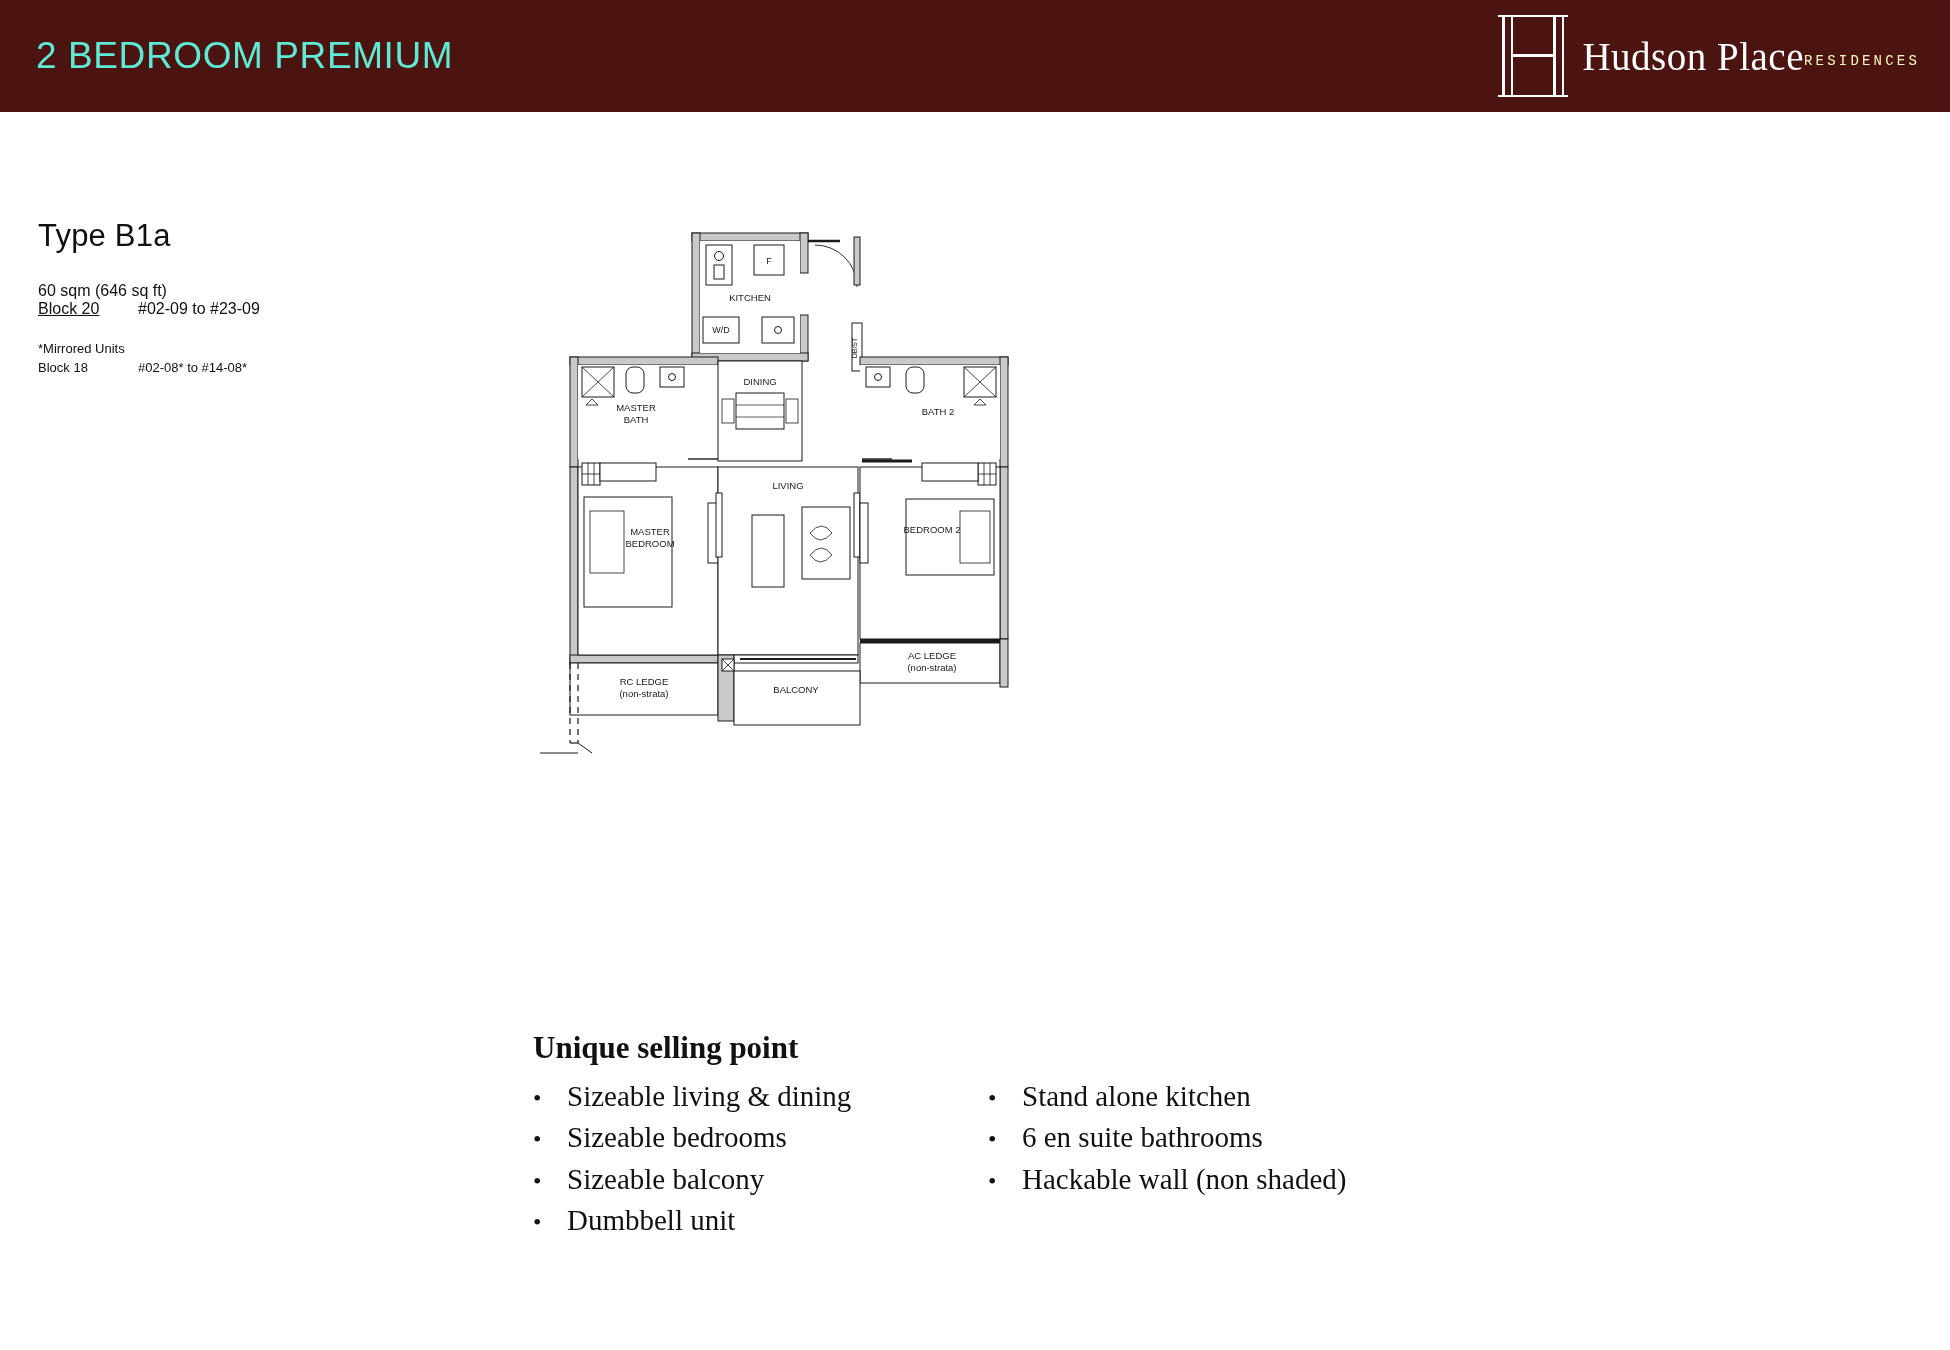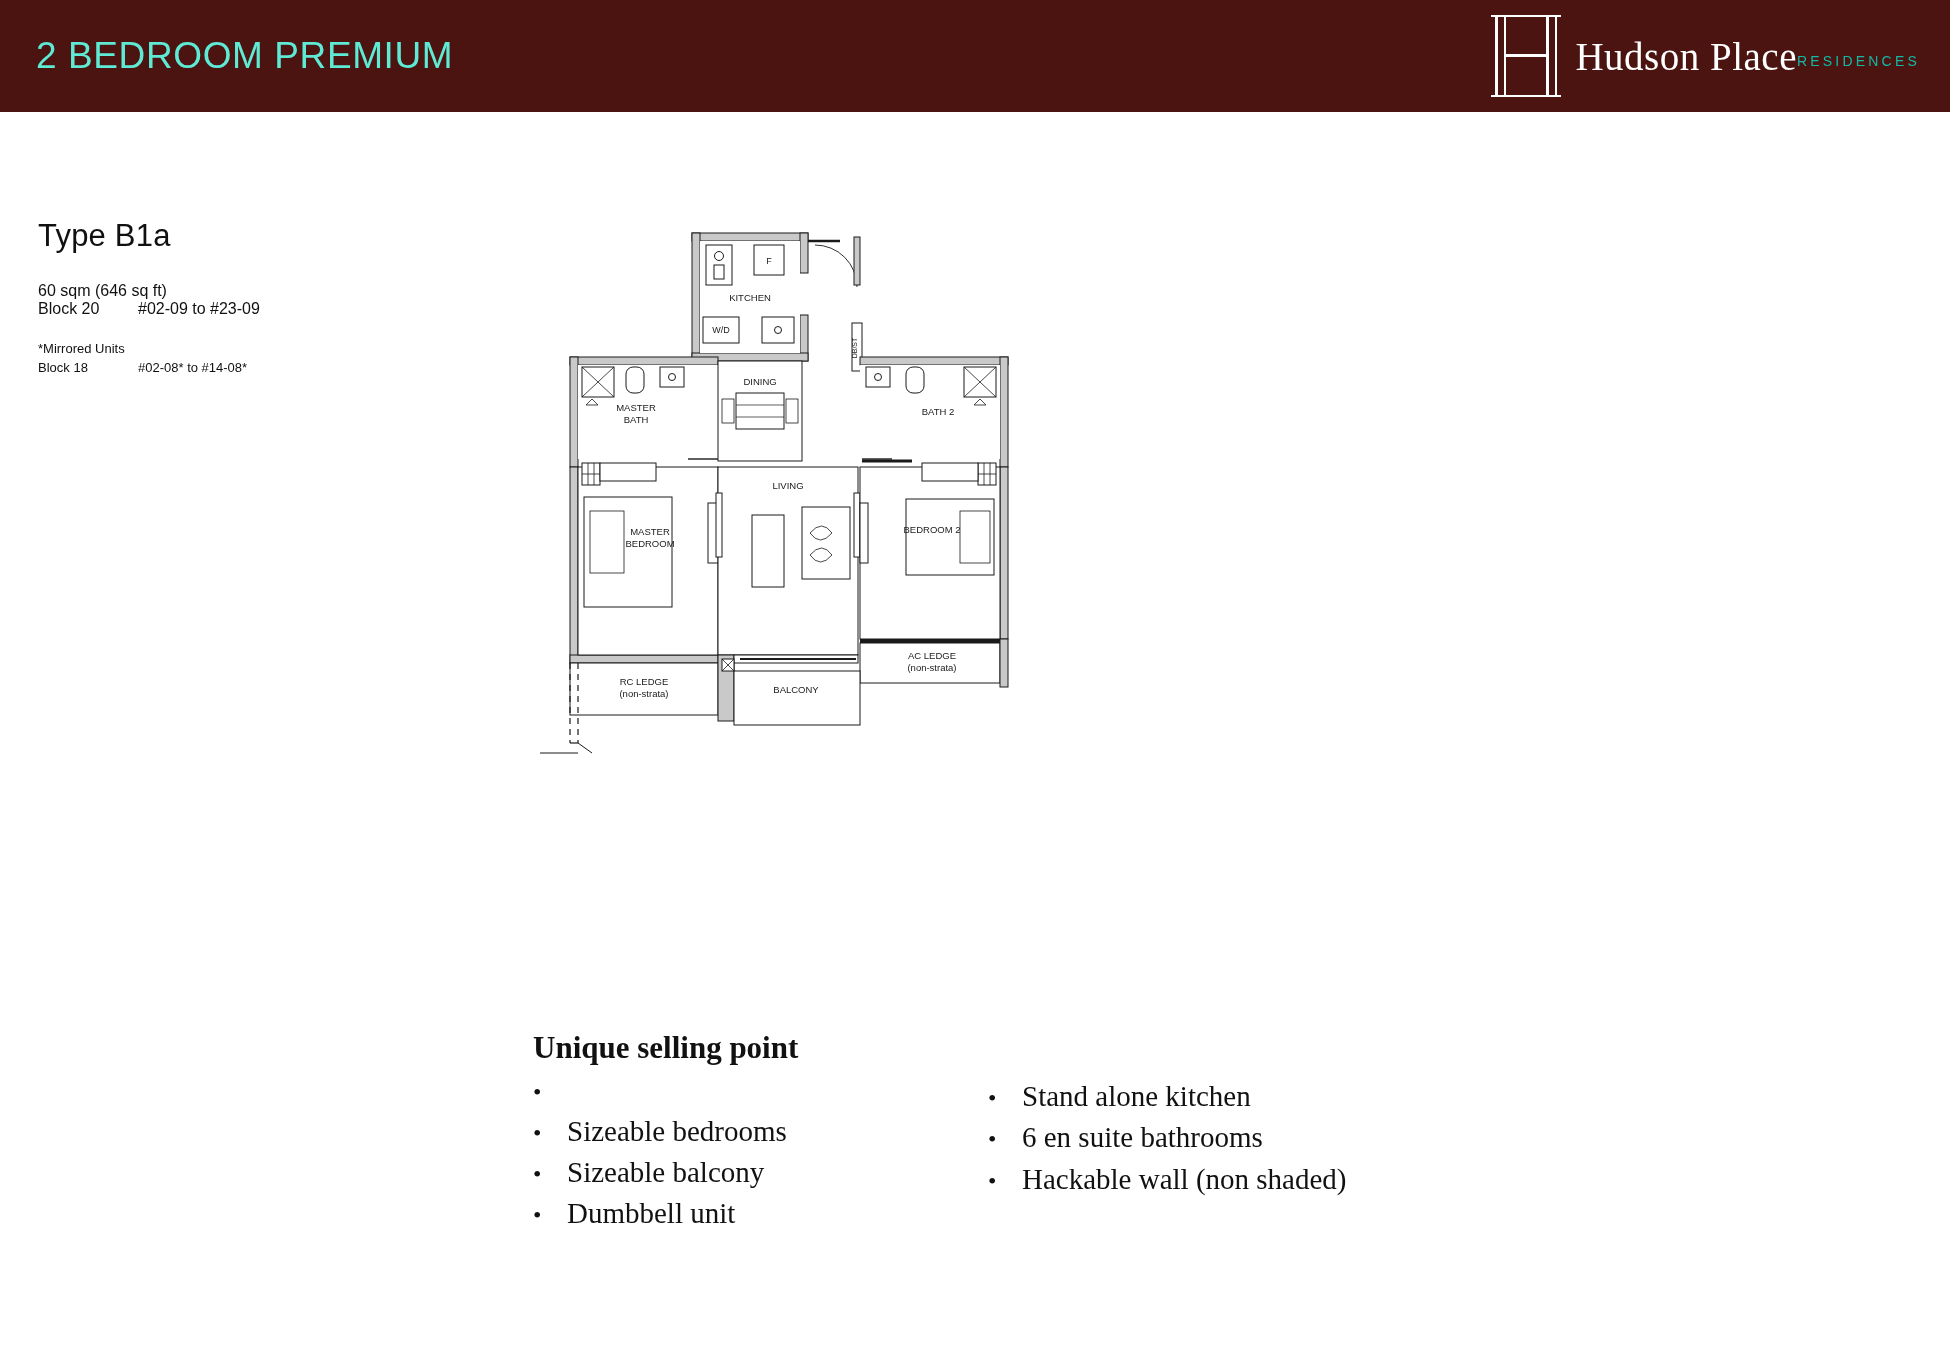--- a/index.html
+++ b/index.html
@@ -53,22 +53,22 @@
     justify-content: space-between;
   }
   .brand-name {
     color: #ffffff;
     font-family: "Liberation Serif", serif;
     font-size: 39px;
     line-height: 1;
     letter-spacing: 0.5px;
   }
   .brand-sub {
-    color: #14b8a6;
-    font-family: Liberation Sans, sans-serif;
+    color: #fef9c3;
+    font-family: Liberation Mono, monospace;
     font-size: 14px;
     letter-spacing: 3.2px;
     margin-top: 10px;
   }
 
   
   .info {
     position: absolute;
     left: 38px;
     top: 218px;
@@ -84,21 +84,21 @@
   .info-area {
     font-size: 16px;
     color: #111;
   }
   .info-block-row {
     font-size: 16px;
     color: #111;
     margin-bottom: 22px;
     display: flex;
   }
-  .info-block-row .lbl { width: 100px; }
+  .info-block-row .lbl { width: 100px; text-decoration: underline; }
   .info-mirror {
     font-size: 13px;
     color: #111;
     line-height: 1.45;
   }
   .info-mirror .row2 { display: flex; }
   .info-mirror .row2 .lbl { width: 100px; }
 
   
   .plan {
@@ -364,20 +364,21 @@
   </g>
 </svg>
 </div>
 
 <div class="usp">
   <div class="usp-title">Unique selling point</div>
   <div class="usp-cols">
     <div class="usp-col left">
       <div class="usp-item">
         <span class="usp-bullet">•</span>
+        <span class="usp-text">Sizeable living &amp; dining</span>
       </div>
       <div class="usp-item">
         <span class="usp-bullet">•</span>
         <span class="usp-text">Sizeable bedrooms</span>
       </div>
       <div class="usp-item">
         <span class="usp-bullet">•</span>
         <span class="usp-text">Sizeable balcony</span>
       </div>
       <div class="usp-item">

